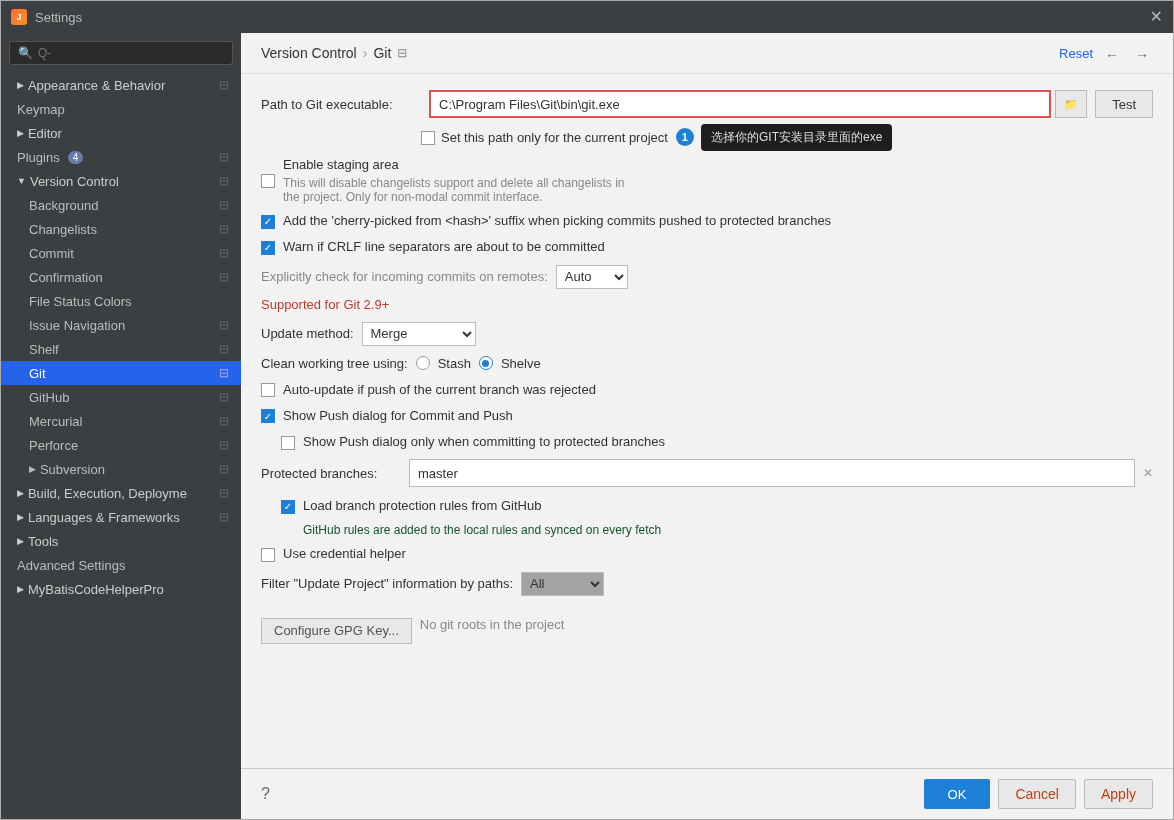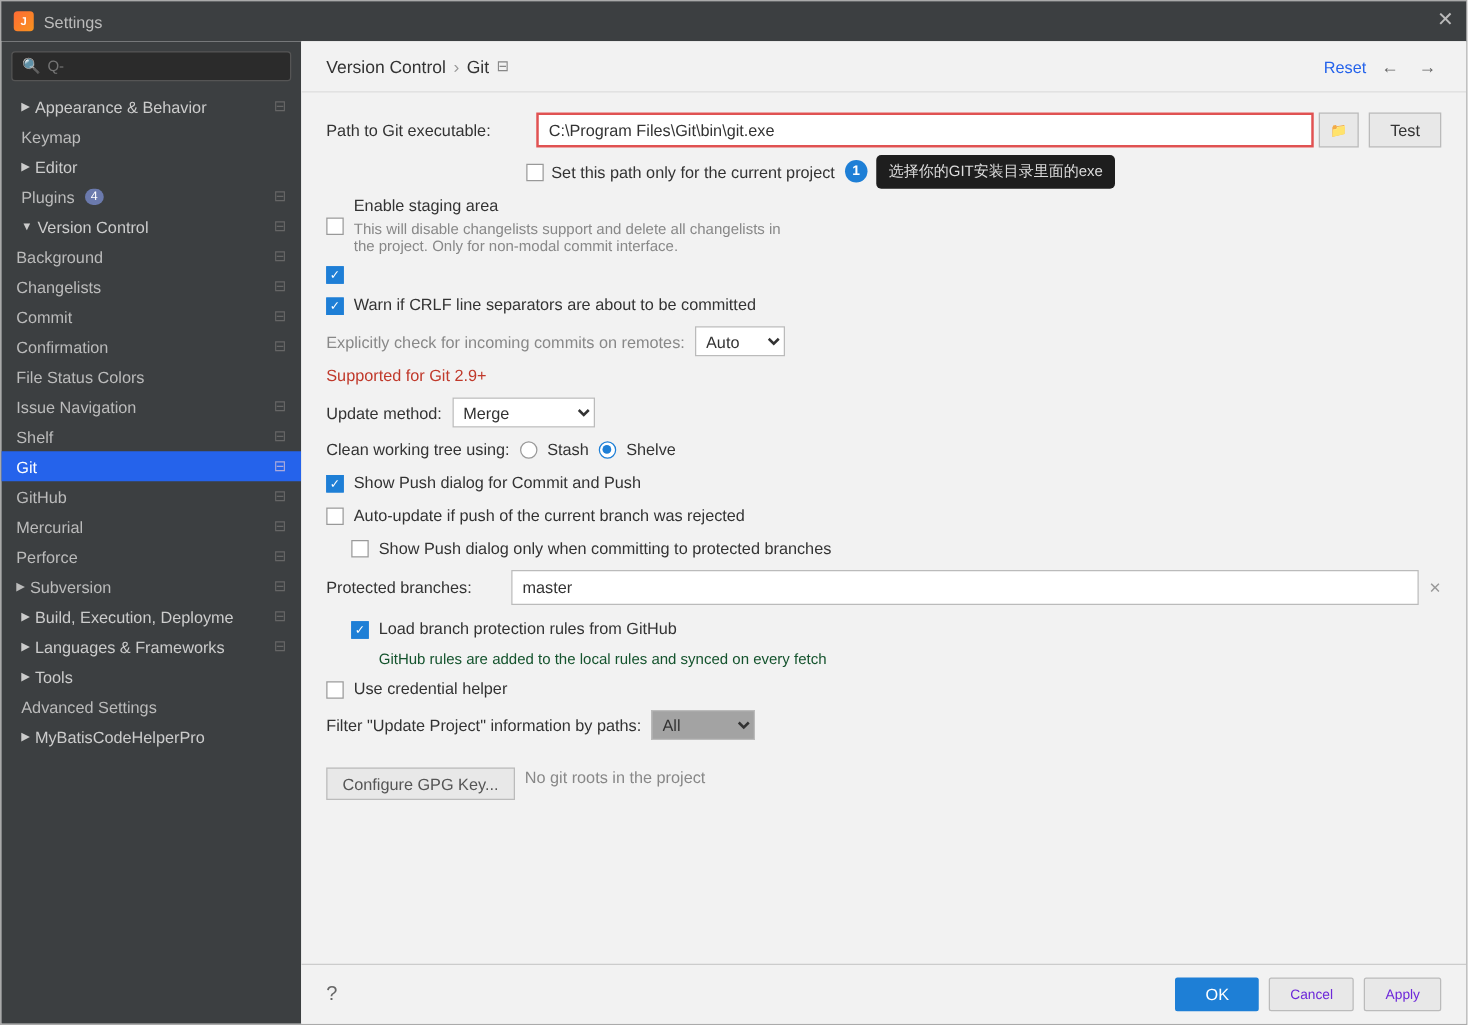--- a/index.html
+++ b/index.html
@@ -103,21 +103,21 @@
       background: #2563eb;
       color: #fff;
     }
     
     .sidebar-item.section-header {
       font-weight: normal;
       color: #ccc;
     }
     
     .sidebar-item.sub-item {
-      padding-left: 12px;
+      padding-left: 28px;
     }
     
     .sidebar-item-label-row {
       display: flex;
       align-items: center;
       gap: 4px;
       flex: 1;
     }
     
     .sidebar-badge {
@@ -500,24 +500,24 @@
       color: #ffffff;
       border: none;
       padding: 6px 24px;
       font-size: 13px;
       cursor: pointer;
       border-radius: 2px;
     }
     
     .btn-cancel, .btn-apply {
       background: #e8e8e8;
-      color: #6d28d9;
+      color: #c2410c;
       border: 1px solid #bbb;
       padding: 6px 16px;
-      font-size: 11px;
+      font-size: 14px;
       cursor: pointer;
       border-radius: 2px;
     }
   </style>
 </head>
 <body>
 
 <div class="window">
 
   <div class="title-bar">
@@ -704,20 +704,21 @@
         <div class="option-row">
           <div class="checkbox-square"></div>
           <div>
             <div class="option-text">Enable staging area</div>
             <div class="option-subtext">This will disable changelists support and delete all changelists in<br>the project. Only for non-modal commit interface.</div>
           </div>
         </div>
 
         <div class="option-row">
           <div class="checkbox-square checked"></div>
+          <span class="option-text">Add the 'cherry-picked from &lt;hash&gt;' suffix when picking commits pushed to protected branches</span>
         </div>
 
         <div class="option-row">
           <div class="checkbox-square checked"></div>
           <span class="option-text">Warn if CRLF line separators are about to be committed</span>
         </div>
 
 
         <div class="inline-select-row">
           <span>Explicitly check for incoming commits on remotes:</span>
@@ -741,27 +742,27 @@
 
         <div class="radio-group-row">
           <span>Clean working tree using:</span>
           <div class="radio-btn"></div>
           <span>Stash</span>
           <div class="radio-btn selected"></div>
           <span>Shelve</span>
         </div>
 
         <div class="option-row">
+          <div class="checkbox-square"></div>
+          <span class="option-text">Auto-update if push of the current branch was rejected</span>
+        </div>
+
+        <div class="option-row">
           <div class="checkbox-square checked"></div>
           <span class="option-text">Show Push dialog for Commit and Push</span>
-        </div>
-
-        <div class="option-row">
-          <div class="checkbox-square"></div>
-          <span class="option-text">Auto-update if push of the current branch was rejected</span>
         </div>
 
         <div class="option-row indent">
           <div class="checkbox-square"></div>
           <span class="option-text">Show Push dialog only when committing to protected branches</span>
         </div>
 
         <div class="protected-row">
           <span class="form-label" style="min-width:140px;">Protected branches:</span>
           <input class="protected-input" type="text" value="master" style="">

